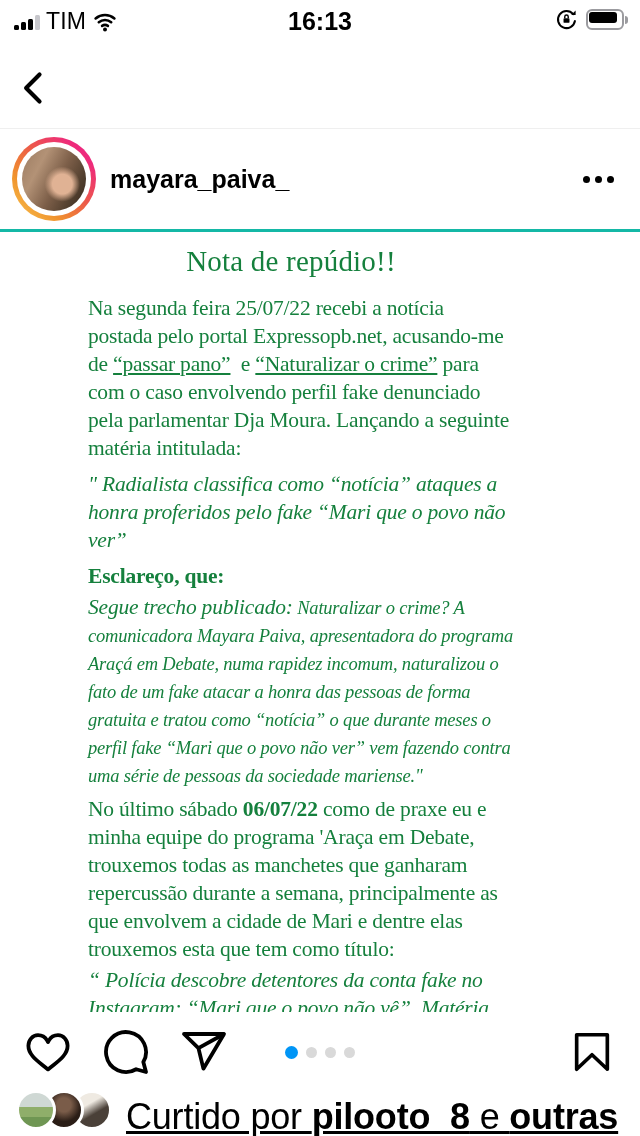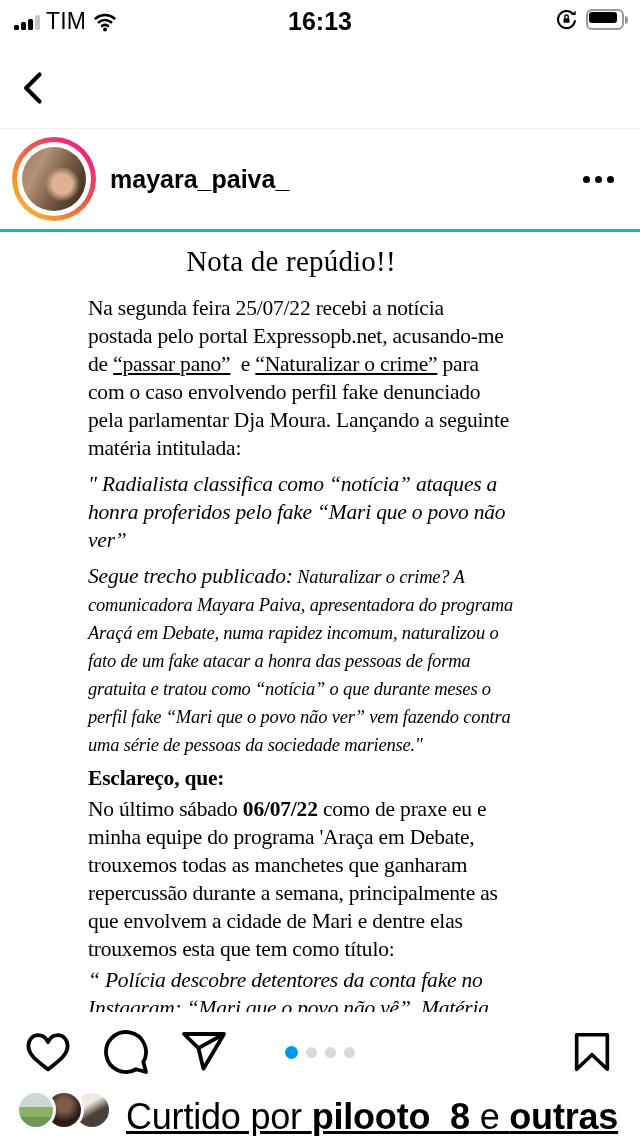--- a/index.html
+++ b/index.html
@@ -45,21 +45,21 @@
   .avatar-photo { width:64px; height:64px; border-radius:50%;
     background:
       radial-gradient(circle at 63% 58%, #e0b294 0 18%, rgba(224,178,148,0) 32%),
       linear-gradient(118deg,#9b7b61 0%,#b39276 28%,#7d5f49 55%,#53402f 78%,#33261b 100%); }
   .username { margin-left:14px; font-size:25px; font-weight:600; cursor:pointer; }
   .more-btn { margin-left:auto; margin-right:24px; display:flex; gap:5px; cursor:pointer; padding:10px 2px; }
   .more-btn i { width:7px; height:7px; border-radius:50%; background:#000; }
   
   .doc { position:absolute; top:232px; left:0; width:564px; height:780px;
          background:#fff; padding:12px 70px 0 88px; overflow:hidden;
-         font-family:"Liberation Serif", serif; color:#000000; }
+         font-family:"Liberation Serif", serif; color:#15803d; }
   .doc p { white-space:pre; }
   .doc-title { text-align:center; font-size:29px; line-height:34px; margin-bottom:16px;
                white-space:pre; letter-spacing:.2px; }
   .body-par { font-size:21.5px; line-height:28px; letter-spacing:-0.2px; }
   .p1 { margin-bottom:8px; }
   .p2 { margin-bottom:8px; font-style:italic; }
   .p3 { margin-bottom:6px; font-style:italic; }
   .p3 .small { font-size:18.5px; line-height:23px; }
   .p4 { margin-bottom:3px; font-weight:700; }
   .p5 { margin-bottom:3px; }
@@ -161,28 +161,28 @@
     <p class="doc-title">Nota de repúdio!!</p>
     <p class="body-par p1"><span>Na segunda feira 25/07/22 recebi a notícia
 postada pelo portal Expressopb.net, acusando-me
 de </span><span class="seg-u">“passar pano”</span><span>  e </span><span class="seg-u">“Naturalizar o crime”</span><span> para
 com o caso envolvendo perfil fake denunciado
 pela parlamentar Dja Moura. Lançando a seguinte
 matéria intitulada:</span></p>
     <p class="body-par p2">" Radialista classifica como “notícia” ataques a
 honra proferidos pelo fake “Mari que o povo não
 ver”</p>
+    <p class="body-par p4">Esclareço, que:</p>
     <p class="body-par p3"><span>Segue trecho publicado:</span><span class="small"> Naturalizar o crime? A
 comunicadora Mayara Paiva, apresentadora do programa
 Araçá em Debate, numa rapidez incomum, naturalizou o
 fato de um fake atacar a honra das pessoas de forma
 gratuita e tratou como “notícia” o que durante meses o
 perfil fake “Mari que o povo não ver” vem fazendo contra
 uma série de pessoas da sociedade mariense."</span></p>
-    <p class="body-par p4">Esclareço, que:</p>
     <p class="body-par p5"><span>No último sábado </span><span class="seg-b">06/07/22</span><span> como de praxe eu e
 minha equipe do programa 'Araça em Debate,
 trouxemos todas as manchetes que ganharam
 repercussão durante a semana, principalmente as
 que envolvem a cidade de Mari e dentre elas
 trouxemos esta que tem como título:</span></p>
     <p class="body-par p6">“ Polícia descobre detentores da conta fake no
 Instagram: “Mari que o povo não vê”. Matéria
 publicada pelo próprio portal.</p>
   </div>

